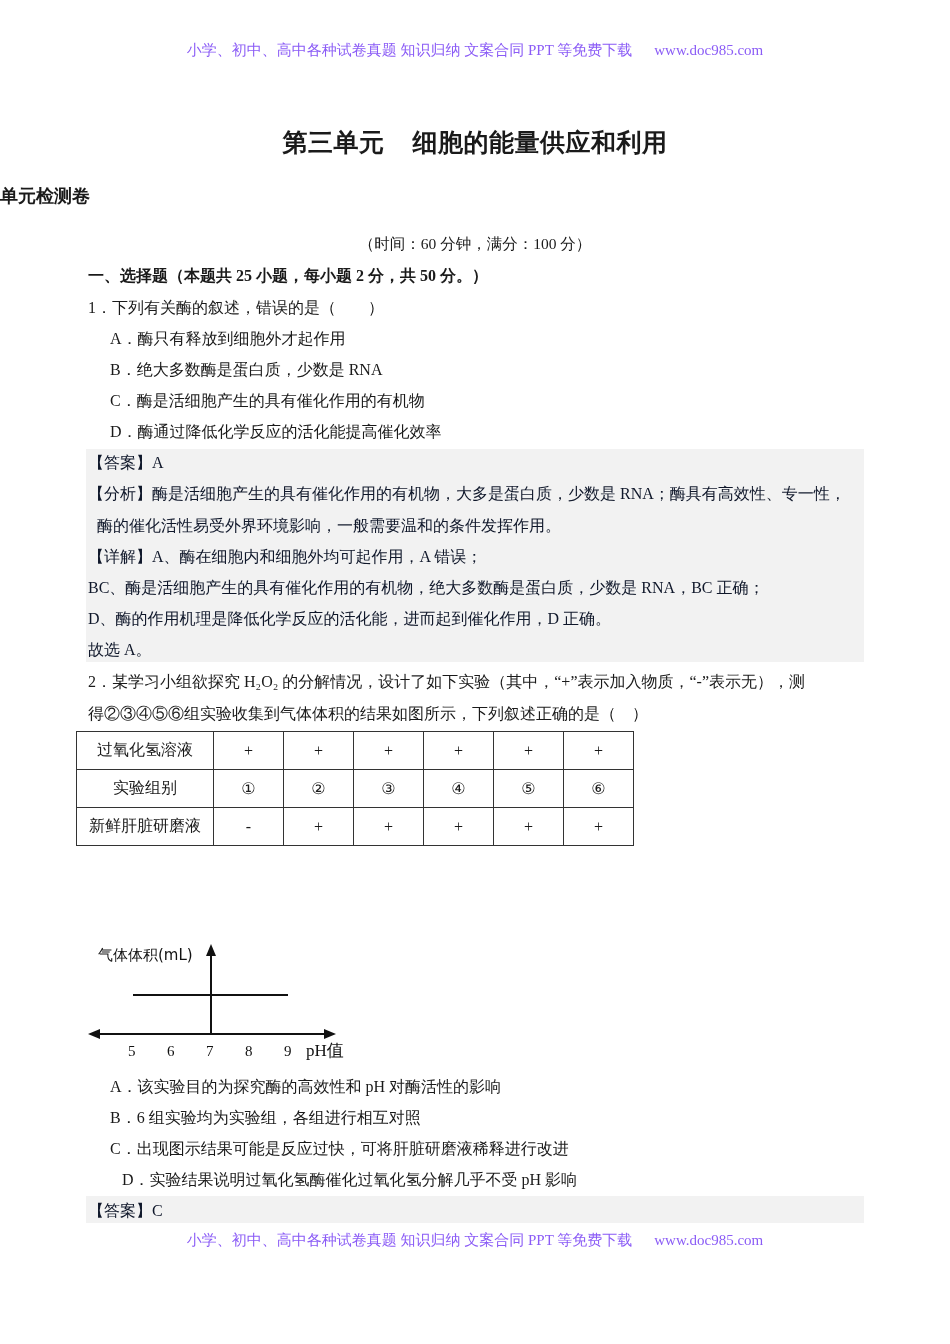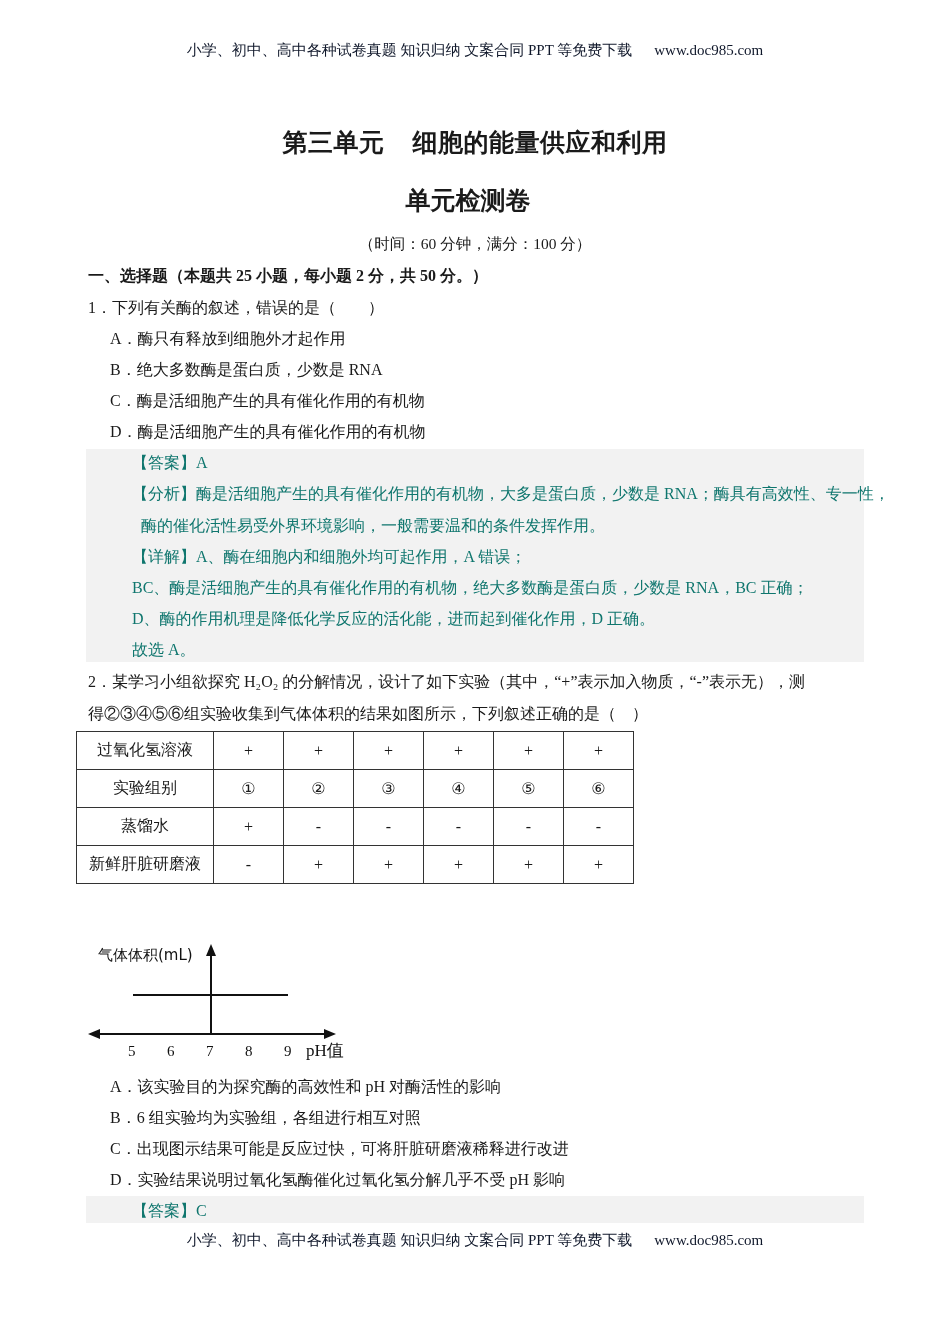--- a/index.html
+++ b/index.html
@@ -2,36 +2,36 @@
 <html><head>
 <meta charset="utf-8">
 <style>
   html, body { margin: 0; padding: 0; }
   body {
     width: 950px; height: 1344px; background: #ffffff; position: relative; overflow: hidden;
     font-family: "Liberation Serif", "DejaVu Serif", serif; color: #1a1a1a;
   }
   .abs { position: absolute; white-space: nowrap; }
   .header-bar, .footer-bar {
-    left: 0; width: 950px; text-align: center; font-size: 15px; color: #0f172a;
+    left: 0; width: 950px; text-align: center; font-size: 15px; color: #8b5cf6;
   }
   .header-bar { top: 41px; }
   .footer-bar { top: 1231px; }
   .header-bar .site, .footer-bar .site { margin-left: 22px; }
   .title-main { left: 0; width: 950px; text-align: center; top: 126px; font-size: 25px; font-weight: bold; letter-spacing: 0.5px; }
   .title-main .gap { display: inline-block; width: 28px; }
-  .title-sub { left: 0; width: 936px; text-align: center; top: 184px; font-size: 25px; font-weight: bold; }
+  .title-sub { left: 0; width: 936px; top: 184px; font-size: 18px; font-weight: bold; }
   .time-info { left: 0; width: 950px; text-align: center; top: 234px; font-size: 15.5px; }
   .section-head { left: 88px; top: 266px; font-size: 16px; font-weight: bold; }
   .q-stem { left: 88px; font-size: 16px; }
   .opt { left: 110px; font-size: 16px; }
   .answer-box {
     position: absolute; left: 86px; width: 778px; background: #f2f2f2;
   }
-  .red { color: #0f766e; font-size: 16px; margin-left: 44px; }
+  .red { color: #0f172a; font-size: 16px; }
   .red-line { position: absolute; left: 88px; white-space: nowrap; }
   table.exp {
     position: absolute; left: 76px; top: 731px; border-collapse: collapse;
     font-size: 16px;
   }
   table.exp td {
     border: 1.5px solid #333; text-align: center; vertical-align: middle; padding: 0;
     height: 37px;
   }
   table.exp td.first { width: 136px; }
@@ -53,21 +53,21 @@
 </div>
 <div class="abs title-sub">单元检测卷</div>
 <div class="abs time-info">（时间：60 分钟，满分：100 分）</div>
 
 <div class="abs section-head">一、选择题（本题共 25 小题，每小题 2 分，共 50 分。）</div>
 
 <div class="abs q-stem" style="top:298px;">1．下列有关酶的叙述，错误的是（　　）</div>
 <div class="abs opt" style="top:329px;">A．酶只有释放到细胞外才起作用</div>
 <div class="abs opt" style="top:360px;">B．绝大多数酶是蛋白质，少数是 RNA</div>
 <div class="abs opt" style="top:391px;">C．酶是活细胞产生的具有催化作用的有机物</div>
-<div class="abs opt" style="top:422px;">D．酶是活细胞产生的具有催化作用的有机物</div>
+<div class="abs opt" style="top:422px;">D．酶通过降低化学反应的活化能提高催化效率</div>
 
 <div class="answer-box" style="top:449px; height:213px;"></div>
 <div class="red red-line" style="top:453px;">【答案】A</div>
 <div class="red red-line" style="top:484px;text-align:right;">【分析】酶是活细胞产生的具有催化作用的有机物，大多是蛋白质，少数是 RNA；酶具有高效性、专一性，</div>
 <div class="red red-line" style="top:516px;padding-left:9px;">酶的催化活性易受外界环境影响，一般需要温和的条件发挥作用。</div>
 <div class="red red-line" style="top:547px;">【详解】A、酶在细胞内和细胞外均可起作用，A 错误；</div>
 <div class="red red-line" style="top:578px;">BC、酶是活细胞产生的具有催化作用的有机物，绝大多数酶是蛋白质，少数是 RNA，BC 正确；</div>
 <div class="red red-line" style="top:609px;">D、酶的作用机理是降低化学反应的活化能，进而起到催化作用，D 正确。</div>
 <div class="red red-line" style="top:640px;">故选 A。</div>
 
@@ -86,29 +86,20 @@
     <td>+</td>
   </tr>
   <tr>
     <td class="first">实验组别</td>
     <td class="col">①</td>
     <td class="col">②</td>
     <td class="col">③</td>
     <td class="col">④</td>
     <td class="col">⑤</td>
     <td class="col">⑥</td>
-  </tr>
-  <tr>
-    <td class="first">蒸馏水</td>
-    <td>+</td>
-    <td>-</td>
-    <td>-</td>
-    <td>-</td>
-    <td>-</td>
-    <td>-</td>
   </tr>
   <tr>
     <td class="first">新鲜肝脏研磨液</td>
     <td>-</td>
     <td>+</td>
     <td>+</td>
     <td>+</td>
     <td>+</td>
     <td>+</td>
   </tr>
@@ -133,20 +124,20 @@
     <text x="126" y="116" font-size="15" font-family="Liberation Serif, serif" fill="#111">7</text>
     <text x="165" y="116" font-size="15" font-family="Liberation Serif, serif" fill="#111">8</text>
     <text x="204" y="116" font-size="15" font-family="Liberation Serif, serif" fill="#111">9</text>
     <text x="226" y="116" font-size="17" font-family="Liberation Serif, serif" fill="#111">pH值</text>
   </svg>
 </div>
 
 <div class="abs opt2" style="top:1077px;">A．该实验目的为探究酶的高效性和 pH 对酶活性的影响</div>
 <div class="abs opt2" style="top:1108px;">B．6 组实验均为实验组，各组进行相互对照</div>
 <div class="abs opt2" style="top:1139px;">C．出现图示结果可能是反应过快，可将肝脏研磨液稀释进行改进</div>
-<div class="abs opt2" style="top:1170px;">D．实验结果说明过氧化氢酶催化过氧化氢分解几乎不受 pH 影响</div>
+<div class="abs opt2" style="top:1170px;margin-left:12px;">D．实验结果说明过氧化氢酶催化过氧化氢分解几乎不受 pH 影响</div>
 
 <div class="answer-box" style="top:1196px; height:27px;"></div>
 <div class="red red-line" style="top:1201px;">【答案】C</div>
 
 <div class="abs footer-bar">
   <span>小学、初中、高中各种试卷真题  知识归纳  文案合同  PPT 等免费下载</span><span class="site">www.doc985.com</span>
 </div>
 
 </body></html>

